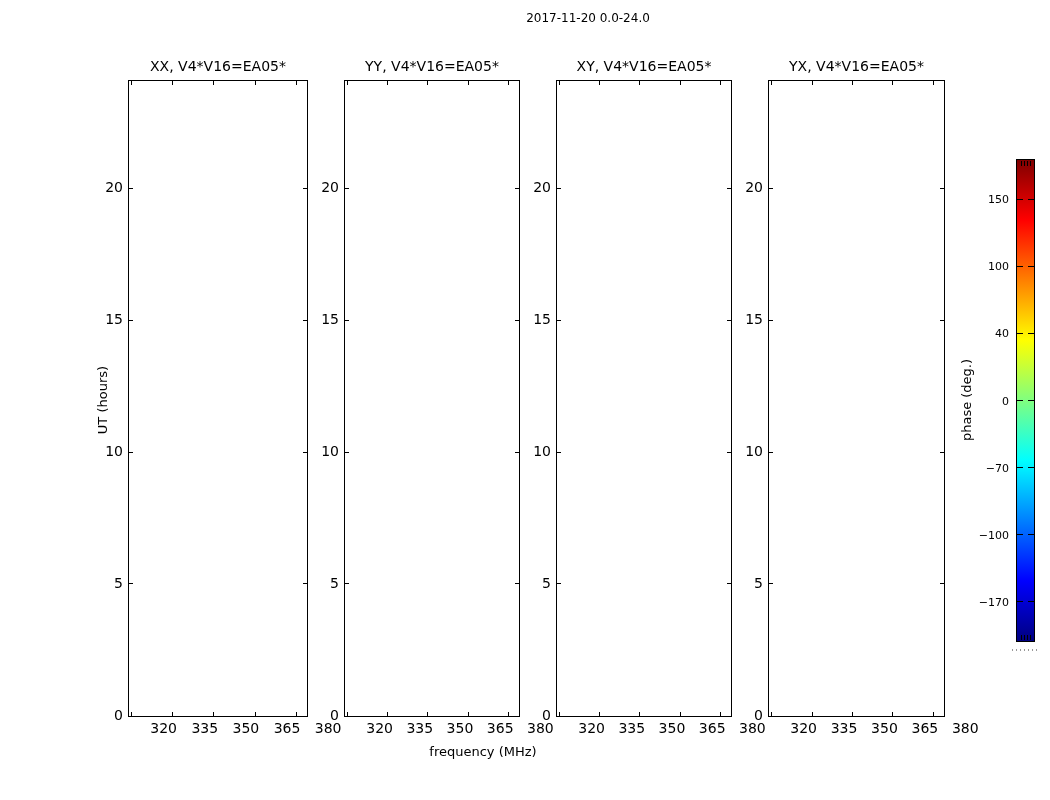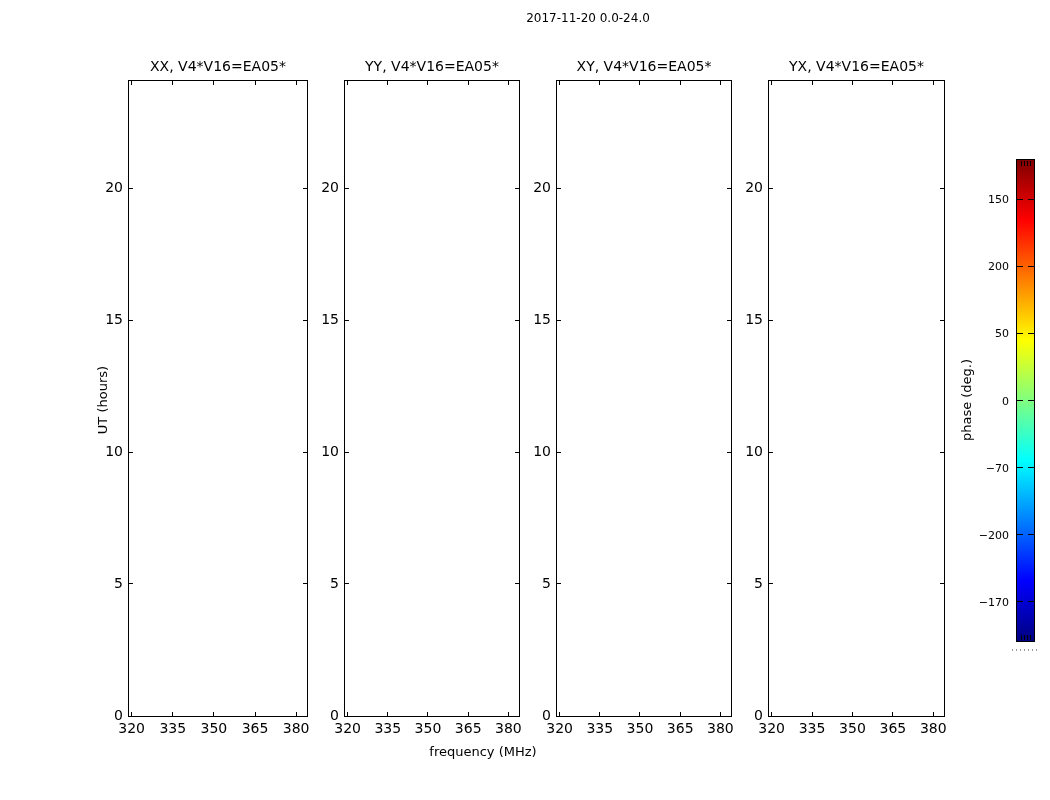--- a/index.html
+++ b/index.html
@@ -17,21 +17,21 @@
   .panel-title{
     position:absolute;top:-22px;left:50%;transform:translateX(-50%);
     font-size:14px;white-space:nowrap;
   }
   .plot-area{
     position:absolute;inset:0;border:1px solid #000;background:#fff;
     box-sizing:border-box;
   }
   .tick{position:absolute;background:#000;}
   .ticklabel{position:absolute;font-size:14px;line-height:15px;color:#000;}
-  .xlab{transform:translateX(-50%);}
+  .xlab{transform:translateX(-50%);margin-left:32px;}
   .ylab{text-align:right;white-space:nowrap;}
   .cblab{font-size:11px;line-height:13px;text-align:right;white-space:nowrap;}
   .xlabel{
     position:absolute;top:744px;left:483px;transform:translateX(-50%);
     font-size:13px;white-space:nowrap;
   }
   .ylabel{
     position:absolute;top:400px;left:102px;
     transform:translate(-50%,-50%) rotate(-90deg);
     font-size:13px;white-space:nowrap;
@@ -214,33 +214,33 @@
     <div class="cb-inner" style="background: linear-gradient(to top, rgb(0, 0, 128) 0%, rgb(0, 0, 255) 12.5%, rgb(0, 255, 255) 37.5%, rgb(255, 255, 0) 62.5%, rgb(255, 0, 0) 87.5%, rgb(128, 0, 0) 100%);">
       <div class="cb-comb top"></div>
       <div class="cb-comb bottom"></div>
     </div>
     <div class="cb-dots"></div>
   <div class="tick" style="top: calc(8.3% - 0.5px); left: 1px; width: 6px; height: 1px;"></div>
       <div class="tick" style="top: calc(8.3% - 0.5px); right: 1px; width: 6px; height: 1px;"></div>
       <div class="ticklabel cblab" style="top: calc(8.3% - 6px); right: calc(100% + 7px);">150</div>
       <div class="tick" style="top: calc(22.2% - 0.5px); left: 1px; width: 6px; height: 1px;"></div>
       <div class="tick" style="top: calc(22.2% - 0.5px); right: 1px; width: 6px; height: 1px;"></div>
-      <div class="ticklabel cblab" style="top: calc(22.2% - 6px); right: calc(100% + 7px);">200</div>
+      <div class="ticklabel cblab" style="top: calc(22.2% - 6px); right: calc(100% + 7px);">100</div>
       <div class="tick" style="top: calc(36.1% - 0.5px); left: 1px; width: 6px; height: 1px;"></div>
       <div class="tick" style="top: calc(36.1% - 0.5px); right: 1px; width: 6px; height: 1px;"></div>
-      <div class="ticklabel cblab" style="top: calc(36.1% - 6px); right: calc(100% + 7px);">50</div>
+      <div class="ticklabel cblab" style="top: calc(36.1% - 6px); right: calc(100% + 7px);">40</div>
       <div class="tick" style="top: calc(50% - 0.5px); left: 1px; width: 6px; height: 1px;"></div>
       <div class="tick" style="top: calc(50% - 0.5px); right: 1px; width: 6px; height: 1px;"></div>
       <div class="ticklabel cblab" style="top: calc(50% - 6px); right: calc(100% + 7px);">0</div>
       <div class="tick" style="top: calc(63.9% - 0.5px); left: 1px; width: 6px; height: 1px;"></div>
       <div class="tick" style="top: calc(63.9% - 0.5px); right: 1px; width: 6px; height: 1px;"></div>
       <div class="ticklabel cblab" style="top: calc(63.9% - 6px); right: calc(100% + 7px);">−70</div>
       <div class="tick" style="top: calc(77.8% - 0.5px); left: 1px; width: 6px; height: 1px;"></div>
       <div class="tick" style="top: calc(77.8% - 0.5px); right: 1px; width: 6px; height: 1px;"></div>
-      <div class="ticklabel cblab" style="top: calc(77.8% - 6px); right: calc(100% + 7px);">−200</div>
+      <div class="ticklabel cblab" style="top: calc(77.8% - 6px); right: calc(100% + 7px);">−100</div>
       <div class="tick" style="top: calc(91.7% - 0.5px); left: 1px; width: 6px; height: 1px;"></div>
       <div class="tick" style="top: calc(91.7% - 0.5px); right: 1px; width: 6px; height: 1px;"></div>
       <div class="ticklabel cblab" style="top: calc(91.7% - 6px); right: calc(100% + 7px);">−170</div>
     </div>
 
   <div class="cb-label">phase (deg.)</div>
 
 </div>
 
 </body></html>

